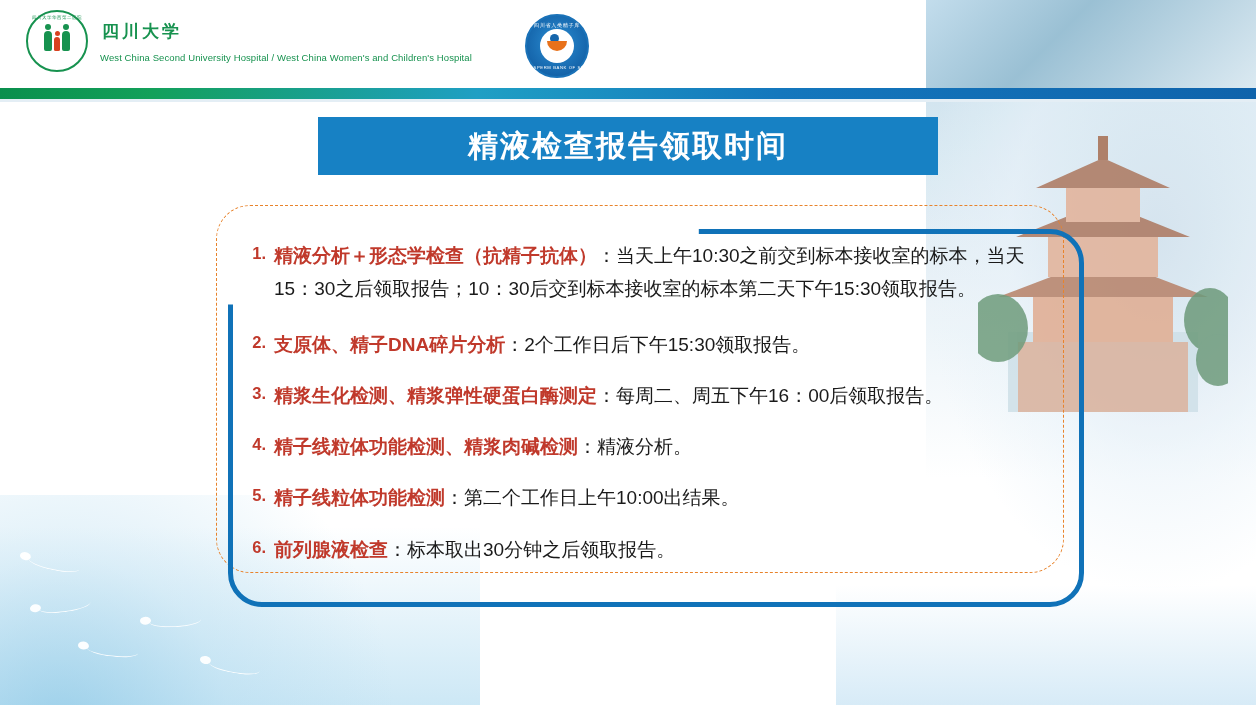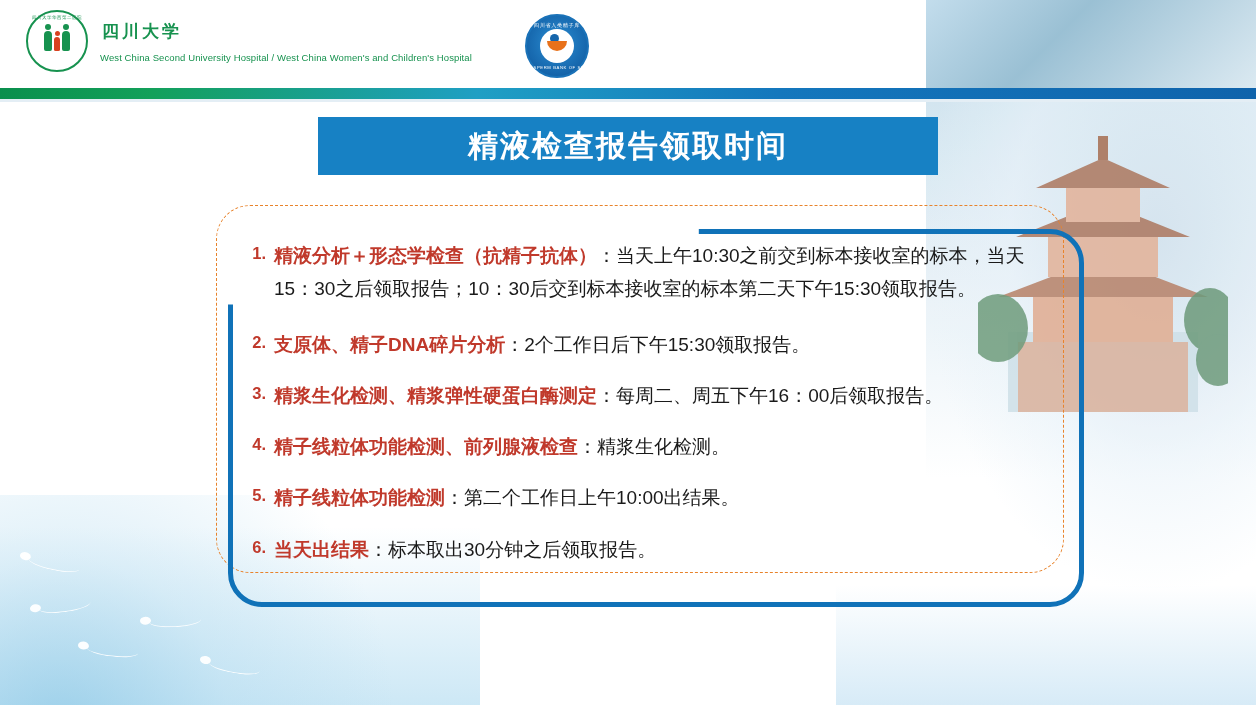--- a/index.html
+++ b/index.html
@@ -439,34 +439,34 @@
       <div class="item">
         <span class="num">3.</span>
         <span class="body">
           <span class="lead">精浆生化检测、精浆弹性硬蛋白酶测定</span><span class="rest">：每周二、周五下午16：00后领取报告。</span>
         </span>
       </div>
 
       <div class="item">
         <span class="num">4.</span>
         <span class="body">
-          <span class="lead">精子线粒体功能检测、前列腺液检查</span><span class="rest">：精浆生化检测。</span>
+          <span class="lead">精子线粒体功能检测、精浆肉碱检测</span><span class="rest">：精液分析。</span>
         </span>
       </div>
 
       <div class="item">
         <span class="num">5.</span>
         <span class="body">
           <span class="lead">精子线粒体功能检测</span><span class="rest">：第二个工作日上午10:00出结果。</span>
         </span>
       </div>
 
       <div class="item">
         <span class="num">6.</span>
         <span class="body">
-          <span class="lead">当天出结果</span><span class="rest">：标本取出30分钟之后领取报告。</span>
+          <span class="lead">前列腺液检查</span><span class="rest">：标本取出30分钟之后领取报告。</span>
         </span>
       </div>
 
     </div>
   </div>
 
 </div>
 
 </body></html>

